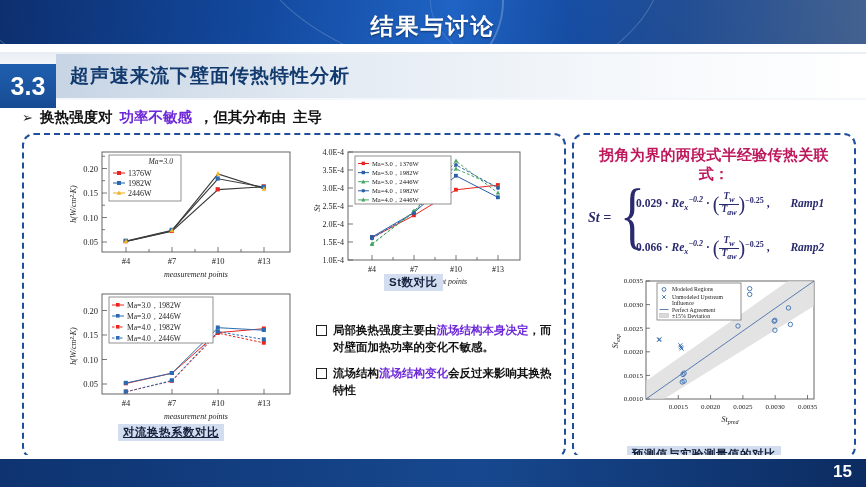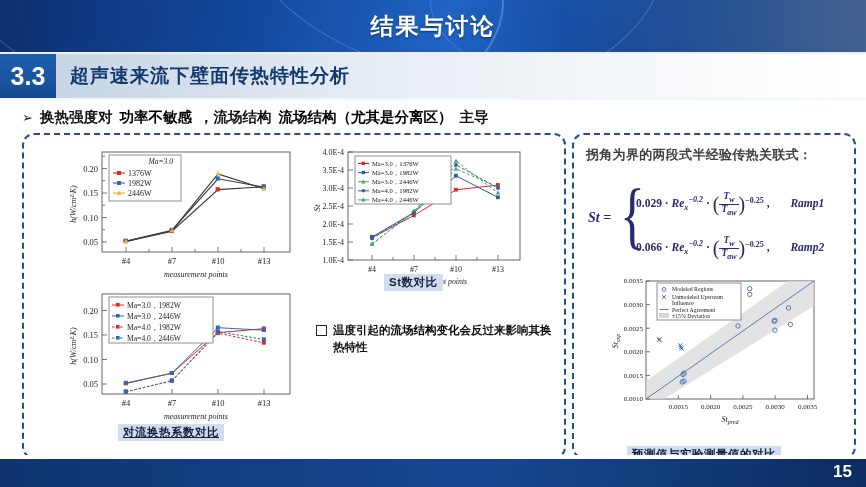--- a/index.html
+++ b/index.html
@@ -6,53 +6,53 @@
   html,body{margin:0;padding:0;}
   body{
     width:866px;height:487px;overflow:hidden;
     background:#ffffff;
     font-family:"Liberation Sans","DejaVu Sans",sans-serif;
     position:relative;
   }
   .slide{position:absolute;inset:0;width:866px;height:487px;overflow:hidden;background:#fff;}
 
   
-  .banner{position:absolute;left:0;top:0;width:866px;height:52px;
+  .banner{position:absolute;left:0;top:0;width:866px;height:44px;
     background:linear-gradient(100deg,#0d2f6e 0%,#12479b 28%,#1f63c4 52%,#0e3a86 78%,#0a2a62 100%);
     overflow:hidden;}
   .banner .swoosh{position:absolute;border-radius:50%;border:1px solid rgba(255,255,255,.22);}
   .banner .s1{left:-120px;top:-150px;width:620px;height:300px;border-width:2px;}
   .banner .s2{left:-40px;top:-195px;width:700px;height:320px;}
   .banner .s3{left:250px;top:-230px;width:760px;height:330px;}
   .banner .s4{left:430px;top:-110px;width:560px;height:220px;border-color:rgba(255,255,255,.14);}
   .banner .fade{position:absolute;right:0;top:0;width:300px;height:52px;
     background:linear-gradient(90deg,rgba(255,255,255,0) 0%,rgba(160,200,235,.22) 60%,rgba(200,225,245,.30) 100%);}
   .banner-title{position:absolute;left:0;top:0;width:866px;height:52px;
     display:flex;align-items:center;justify-content:center;
     color:#ffffff;font-size:23px;font-weight:bold;letter-spacing:2px;
     text-shadow:0 1px 2px rgba(0,0,0,.45);}
 
   
   .hdr{position:absolute;left:0;top:52px;width:866px;height:48px;
     background:linear-gradient(180deg,#e9eef5 0%,#ffffff 55%,#f3f6fa 100%);}
-  .hdr .num-box{position:absolute;left:0;top:2px;width:56px;height:44px;
+  .hdr .num-box{position:absolute;left:0;top:12px;width:56px;height:44px;
     background:linear-gradient(180deg,#1f5fb0 0%,#174b92 100%);
     display:flex;align-items:center;justify-content:center;
     color:#fff;font-size:25px;font-weight:bold;}
   .hdr .bar{position:absolute;left:56px;top:2px;width:810px;height:44px;
     background:linear-gradient(90deg,#c6d4e4 0%,#e4ebf3 35%,#f5f8fb 70%,#ffffff 100%);}
   .hdr .hdr-text{position:absolute;left:70px;top:2px;height:44px;display:flex;align-items:center;
     color:#123a6e;font-size:19px;font-weight:bold;letter-spacing:1px;}
 
   
   .lead{position:absolute;left:22px;top:104px;width:830px;height:26px;
     display:flex;align-items:center;gap:7px;
     font-size:14.5px;font-weight:bold;color:#111;}
   .lead .arrow{color:#1a1a1a;font-size:13px;line-height:1;}
-  .red{color:#000000;text-align:right;}
+  .red{color:#6d28d9;text-align:right;}
 
   
   .panel{position:absolute;border:2px dashed #1f4e9c;border-radius:12px;background:#fff;}
   .panel-left{left:22px;top:133px;width:540px;height:322px;}
   .panel-right{left:572px;top:133px;width:280px;height:322px;}
 
   
   .chart{position:absolute;}
   .chart svg{display:block;}
   .cap{position:absolute;font-size:11.5px;font-weight:bold;color:#14213d;
@@ -65,21 +65,21 @@
   #cap-sc{left:627px;top:446px;}
 
   
   .mbullets{position:absolute;left:316px;top:322px;width:246px;}
   .mb{display:flex;gap:6px;margin-bottom:8px;}
   .mb .sq{flex:0 0 auto;width:9px;height:9px;border:1.6px solid #222;margin-top:3px;}
   .mb .txt{font-size:11.5px;line-height:1.5;color:#111;font-weight:bold;}
 
   
   .rp-title{position:absolute;left:586px;top:146px;width:256px;
-    color:#404040;font-size:13px;font-weight:bold;text-align:left;letter-spacing:.3px;}
+    color:#be185d;font-size:15px;font-weight:bold;text-align:center;letter-spacing:.3px;}
   .formula{position:absolute;left:586px;top:170px;width:262px;height:98px;color:#2a2a6e;}
   .formula .st-lhs{position:absolute;left:2px;top:40px;font-size:14px;font-style:italic;font-family:"Liberation Serif",serif;font-weight:bold;}
   .brace{position:absolute;left:34px;top:8px;font-size:74px;line-height:74px;font-weight:300;
     font-family:"Liberation Serif",serif;color:#2a2a6e;transform:scaleX(.7);transform-origin:left center;}
   .feq{position:absolute;left:50px;font-size:11.5px;font-family:"Liberation Serif",serif;
     white-space:nowrap;color:#2a2a6e;font-weight:bold;}
   .feq.r1{top:22px;}
   .feq.r2{top:66px;}
   .fr{display:inline-block;vertical-align:middle;text-align:center;font-size:9.5px;line-height:1.05;}
   .fr .num{display:block;border-bottom:1px solid #2a2a6e;padding:0 2px;}
@@ -114,22 +114,21 @@
   <div class="hdr">
     <div class="bar"></div>
     <div class="num-box">3.3</div>
     <div class="hdr-text">超声速来流下壁面传热特性分析</div>
   </div>
 
   <div class="lead">
     <span class="arrow">➢</span>
     <span>换热强度对</span>
       <span class="red">功率不敏感</span>
-      <span>，流场结构</span>
-      <span class="red">流场结构（尤其是分离区）</span>
+      <span>，但其分布由</span>
       <span>主导</span>
   </div>
 
   <div class="panel panel-left"></div>
 
   <div class="panel panel-right"></div>
 
   <div class="chart" id="chart1">
     <svg width="240" height="135" viewBox="0 0 240 135">
       <g font-family="Liberation Serif, serif" font-size="8.5" fill="#222">
@@ -390,21 +389,25 @@
     </svg>
   </div>
 
   <div class="cap" id="cap-st">St数对比</div>
   <div class="cap" id="cap-h">对流换热系数对比</div>
   <div class="cap" id="cap-sc">预测值与实验测量值的对比</div>
 
   <div class="mbullets">
     <div class="mb">
       <span class="sq"></span>
-      <span class="txt"><span>温度引起的</span><span class="red">流场结构变化</span><span>会反过来影响其换热特性</span></span>
+      <span class="txt"><span>局部换热强度主要由</span><span class="red">流场结构本身决定</span><span>，而对壁面加热功率的变化不敏感。</span></span>
+    </div>
+    <div class="mb">
+      <span class="sq"></span>
+      <span class="txt"><span>流场结构</span><span class="red">流场结构变化</span><span>会反过来影响其换热特性</span></span>
     </div>
   </div>
 
   <div class="rp-title">拐角为界的两段式半经验传热关联式：</div>
 
   <div class="formula">
     <div class="st-lhs">St =</div>
     <div class="brace">{</div>
 
     <div class="feq r1">

